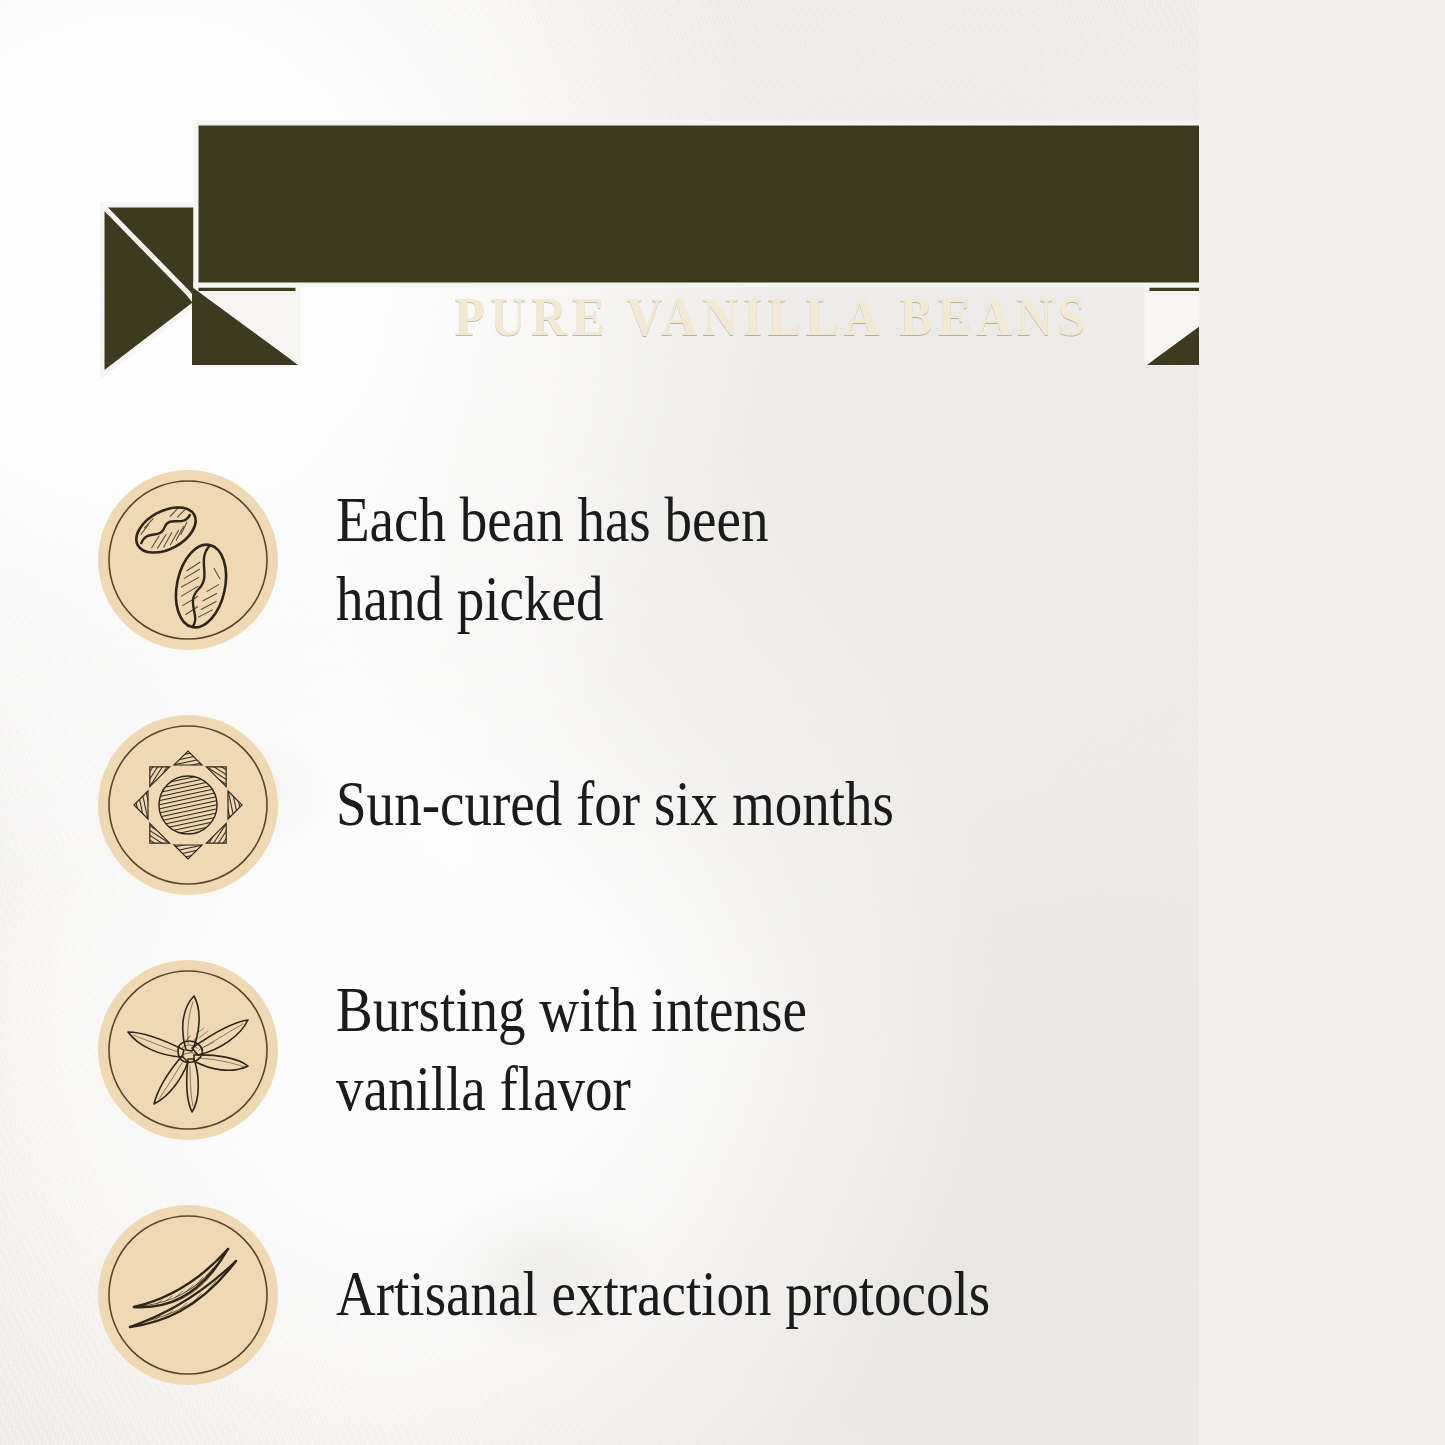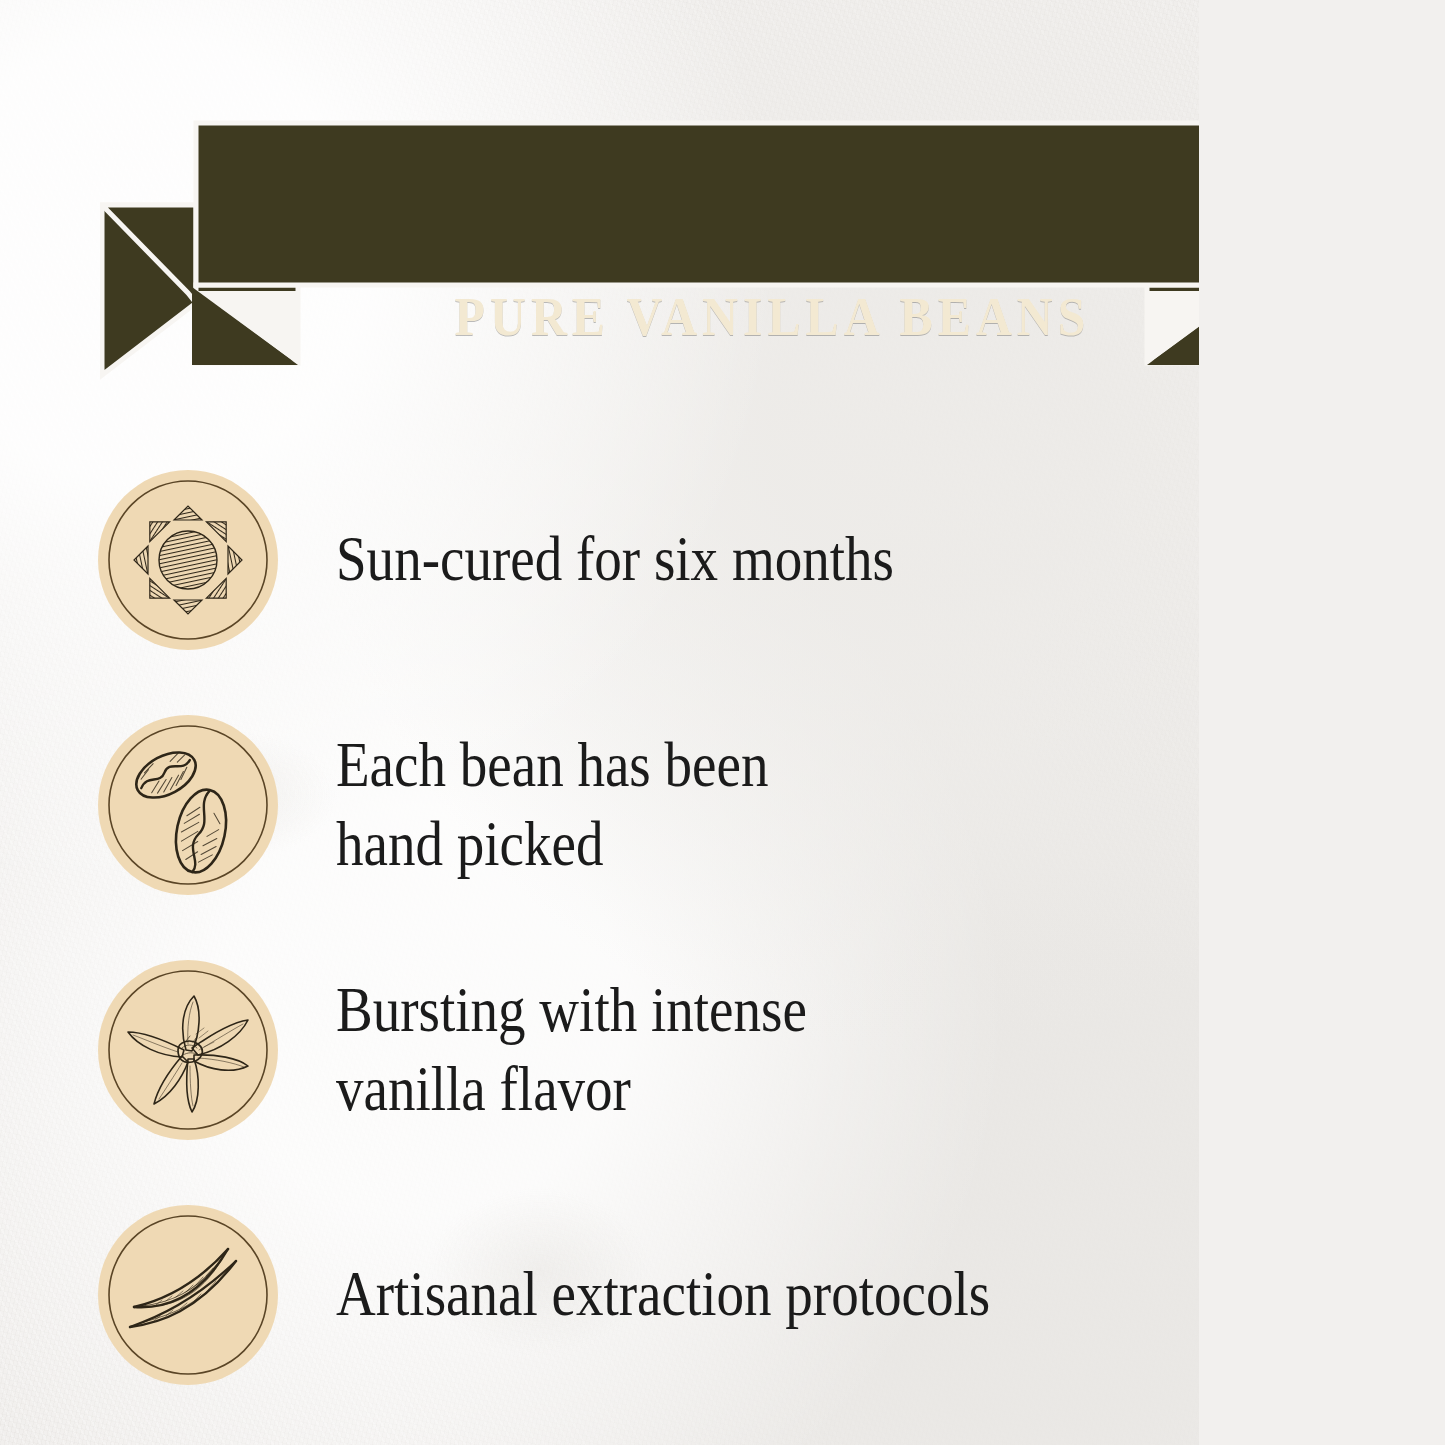--- a/index.html
+++ b/index.html
@@ -144,68 +144,20 @@
     <div class="banner-title">PURE VANILLA BEANS</div>
   </div>
 
   <div class="features">
 
     <div class="feature-row">
       <div class="badge">
         <svg viewBox="0 0 180 180" aria-hidden="true">
           <circle cx="90" cy="90" r="88" fill="#efd9b4"></circle>
           <circle cx="90" cy="90" r="79" fill="none" stroke="#5a4526" stroke-width="1.6"></circle>
-
-          <defs>
-            <pattern id="sunhatch" width="4" height="4" patternUnits="userSpaceOnUse" patternTransform="rotate(78)">
-              <line x1="0" y1="0" x2="0" y2="4" stroke="#2e2618" stroke-width="2.1"></line>
-            </pattern>
-            <clipPath id="sundisc">
-                <circle cx="90" cy="90" r="29"></circle>
-              </clipPath>
-          </defs>
-          <circle cx="90" cy="90" r="29" fill="url(#sunhatch)"></circle>
-          <circle cx="90" cy="90" r="29" fill="none" stroke="#2e2618" stroke-width="1.4"></circle>
-
-          <g fill="url(#sunhatch)" stroke="#2e2618" stroke-width="1.2">
-            <g transform="rotate(0 90 90)">
-                <path d="M76 50 L104 50 L90 36 Z"></path>
-              </g>
-            <g transform="rotate(45 90 90)">
-                <path d="M76 50 L104 50 L90 36 Z"></path>
-              </g>
-            <g transform="rotate(90 90 90)">
-                <path d="M76 50 L104 50 L90 36 Z"></path>
-              </g>
-            <g transform="rotate(135 90 90)">
-                <path d="M76 50 L104 50 L90 36 Z"></path>
-              </g>
-            <g transform="rotate(180 90 90)">
-                <path d="M76 50 L104 50 L90 36 Z"></path>
-              </g>
-            <g transform="rotate(225 90 90)">
-                <path d="M76 50 L104 50 L90 36 Z"></path>
-              </g>
-            <g transform="rotate(270 90 90)">
-                <path d="M76 50 L104 50 L90 36 Z"></path>
-              </g>
-            <g transform="rotate(315 90 90)">
-                <path d="M76 50 L104 50 L90 36 Z"></path>
-              </g>
-          </g>
-        </svg>
-      </div>
-      <div class="feature-text">Sun-cured for six months</div>
-    </div>
-
-    <div class="feature-row">
-      <div class="badge">
-        <svg viewBox="0 0 180 180" aria-hidden="true">
-          <circle cx="90" cy="90" r="88" fill="#efd9b4"></circle>
-          <circle cx="90" cy="90" r="79" fill="none" stroke="#5a4526" stroke-width="1.6"></circle>
           <g stroke="#2e2618" fill="none" stroke-linecap="round" stroke-linejoin="round">
 
             <g transform="rotate(-28 68 60)">
               <ellipse cx="68" cy="60" rx="32" ry="19" stroke-width="2.6" fill="#efd9b4"></ellipse>
               <path d="M40 60 C52 50, 58 66, 68 57 C78 48, 84 66, 96 58" stroke-width="2.4"></path>
               <g stroke-width="1.05" opacity=".8">
                 <path d="M47 69 L59 62"></path>
                   <path d="M52 72 L66 64"></path>
                   <path d="M58 74 L72 65"></path>
                 <path d="M65 75 L79 66"></path>
@@ -240,20 +192,68 @@
       </div>
       <div class="feature-text">Each bean has been
 hand picked</div>
     </div>
 
     <div class="feature-row">
       <div class="badge">
         <svg viewBox="0 0 180 180" aria-hidden="true">
           <circle cx="90" cy="90" r="88" fill="#efd9b4"></circle>
           <circle cx="90" cy="90" r="79" fill="none" stroke="#5a4526" stroke-width="1.6"></circle>
+
+          <defs>
+            <pattern id="sunhatch" width="4" height="4" patternUnits="userSpaceOnUse" patternTransform="rotate(78)">
+              <line x1="0" y1="0" x2="0" y2="4" stroke="#2e2618" stroke-width="2.1"></line>
+            </pattern>
+            <clipPath id="sundisc">
+                <circle cx="90" cy="90" r="29"></circle>
+              </clipPath>
+          </defs>
+          <circle cx="90" cy="90" r="29" fill="url(#sunhatch)"></circle>
+          <circle cx="90" cy="90" r="29" fill="none" stroke="#2e2618" stroke-width="1.4"></circle>
+
+          <g fill="url(#sunhatch)" stroke="#2e2618" stroke-width="1.2">
+            <g transform="rotate(0 90 90)">
+                <path d="M76 50 L104 50 L90 36 Z"></path>
+              </g>
+            <g transform="rotate(45 90 90)">
+                <path d="M76 50 L104 50 L90 36 Z"></path>
+              </g>
+            <g transform="rotate(90 90 90)">
+                <path d="M76 50 L104 50 L90 36 Z"></path>
+              </g>
+            <g transform="rotate(135 90 90)">
+                <path d="M76 50 L104 50 L90 36 Z"></path>
+              </g>
+            <g transform="rotate(180 90 90)">
+                <path d="M76 50 L104 50 L90 36 Z"></path>
+              </g>
+            <g transform="rotate(225 90 90)">
+                <path d="M76 50 L104 50 L90 36 Z"></path>
+              </g>
+            <g transform="rotate(270 90 90)">
+                <path d="M76 50 L104 50 L90 36 Z"></path>
+              </g>
+            <g transform="rotate(315 90 90)">
+                <path d="M76 50 L104 50 L90 36 Z"></path>
+              </g>
+          </g>
+        </svg>
+      </div>
+      <div class="feature-text">Sun-cured for six months</div>
+    </div>
+
+    <div class="feature-row">
+      <div class="badge">
+        <svg viewBox="0 0 180 180" aria-hidden="true">
+          <circle cx="90" cy="90" r="88" fill="#efd9b4"></circle>
+          <circle cx="90" cy="90" r="79" fill="none" stroke="#5a4526" stroke-width="1.6"></circle>
           <g fill="none" stroke="#2e2618" stroke-linecap="round" stroke-linejoin="round" stroke-width="1.6">
 
             <g>
 
               <path d="M88 90 C82 70, 84 48, 96 36 C104 50, 102 74, 94 91 Z"></path>
               <path d="M90 84 C89 68, 91 52, 95 42" stroke-width=".9" opacity=".6"></path>
 
               <path d="M94 88 C114 74, 136 62, 150 60 C142 76, 122 90, 100 95 Z"></path>
               <path d="M101 90 C118 80, 134 70, 145 64" stroke-width=".9" opacity=".6"></path>
 

